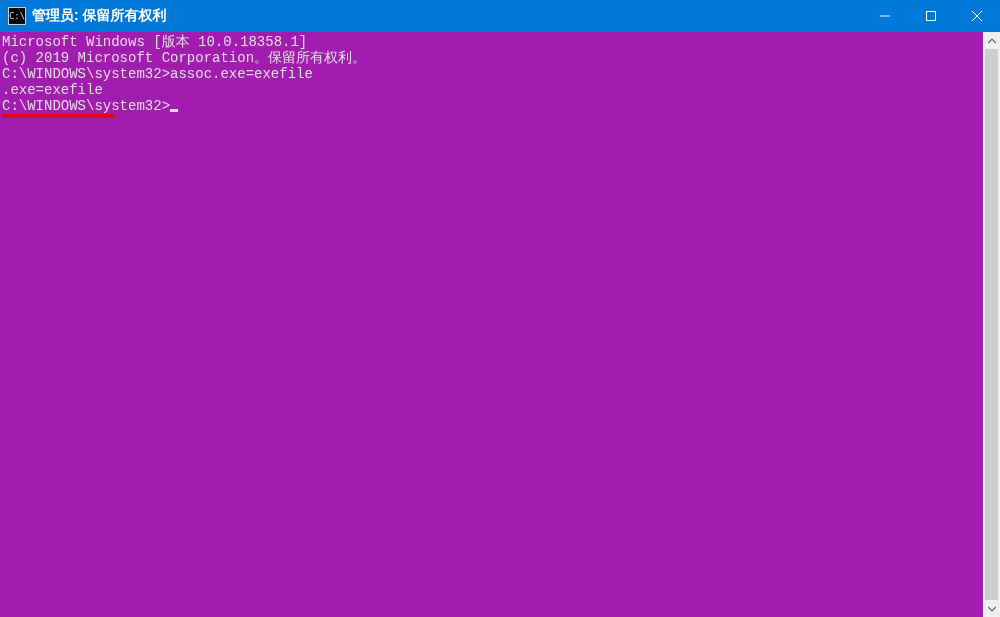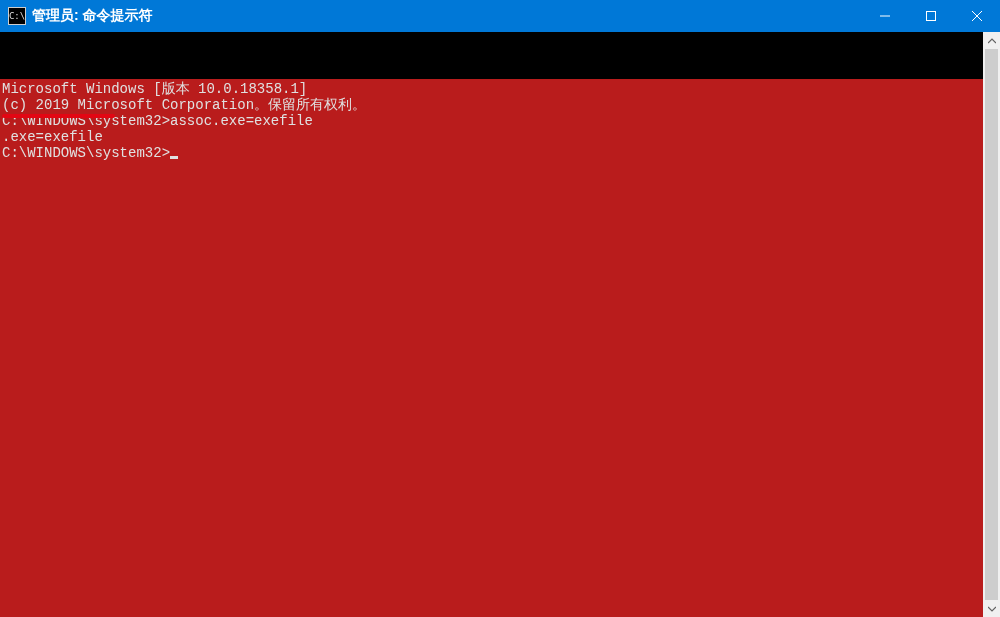--- a/index.html
+++ b/index.html
@@ -51,29 +51,28 @@
 
   .terminal-wrap {
     position: relative;
     width: 100%;
     height: calc(100% - 32px);
     background: #000;
   }
   .terminal {
     position: absolute;
     top: 0; left: 0; right: 17px; bottom: 0;
-    background: #b91c1c;
+    background: #a21caf;
     color: #e0e0e0;
     font-family: "NSimSun", "SimSun", Consolas, "Courier New", monospace;
     font-size: 14px;
     line-height: 16px;
     padding: 2px 0 0 2px;
     white-space: pre;
     overflow: hidden;
-    margin-top: 47px;
   }
   .scrollbar {
     position: absolute;
     top: 0; right: 0; bottom: 0;
     width: 17px;
     background: #f0f0f0;
     display: flex;
     flex-direction: column;
   }
   .scroll-btn {
@@ -106,21 +105,21 @@
     position: relative;
     top: 2px;
   }
   .line { display: block; }
 </style>
 </head>
 <body>
 
 <div class="titlebar">
   <div class="titlebar-icon">C:\</div>
-  <div class="titlebar-title">管理员: 命令提示符</div>
+  <div class="titlebar-title">管理员: 保留所有权利</div>
   <div class="titlebar-spacer"></div>
   <div class="titlebar-controls">
     <div class="titlebar-btn">
       <svg viewBox="0 0 10 10">
           <line x1="0" y1="5" x2="10" y2="5"></line>
         </svg>
     </div>
     <div class="titlebar-btn">
       <svg viewBox="0 0 10 10">
           <rect x="0.5" y="0.5" width="9" height="9"></rect>

